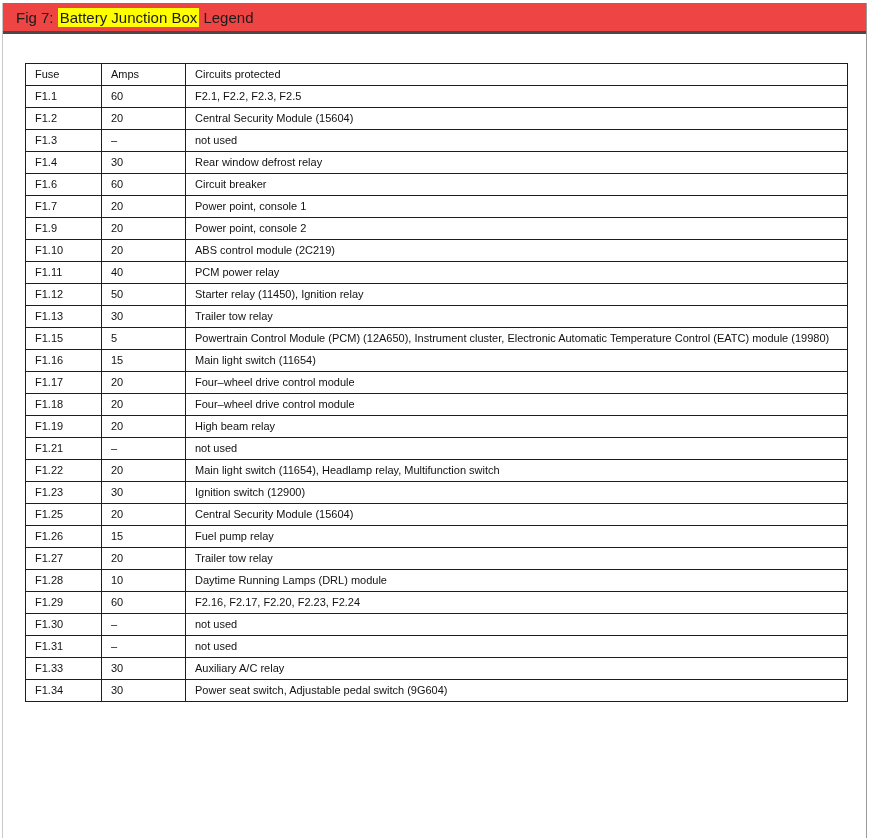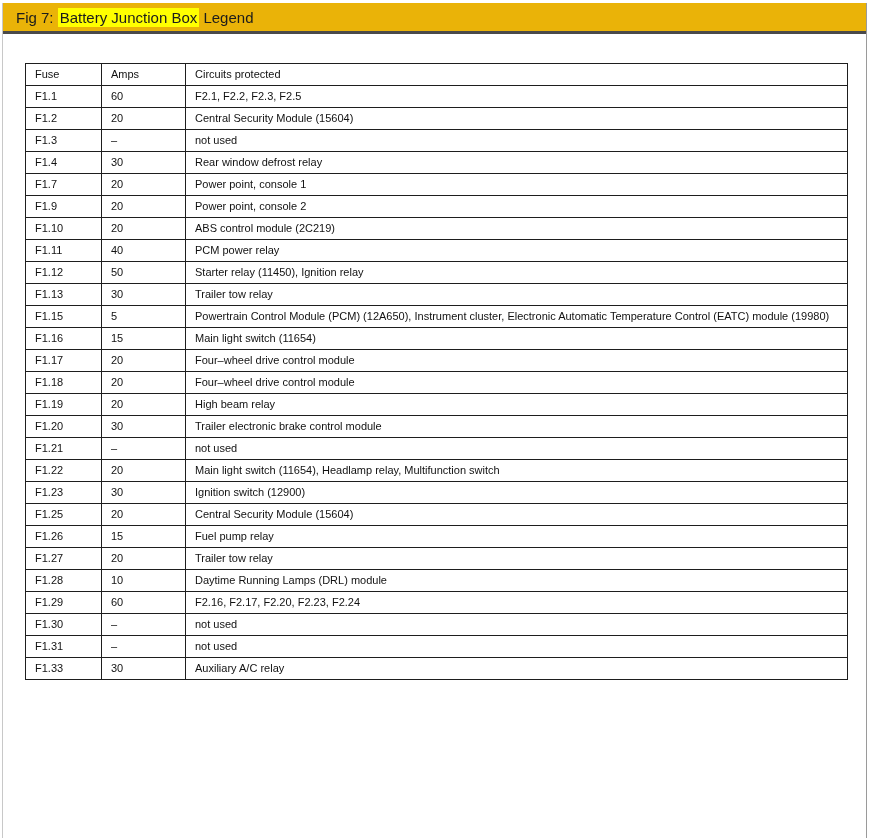--- a/index.html
+++ b/index.html
@@ -20,21 +20,21 @@
     left: 2px;
     top: 3px;
     width: 865px;
     height: 835px;
     border-left: 1px solid #c8c8c8;
     border-right: 1px solid #9a9a9a;
     background: #ffffff;
   }
   .titlebar {
     height: 31px;
-    background: #eab308;
+    background: #ef4444;
     display: flex;
     align-items: center;
     padding-left: 13px;
     font-size: 15px;
     color: #1c1c1c;
     border-bottom: 3px solid #4a4a4a;
   }
   .titlebar .hl {
     background: #ffff00;
     padding: 1px 2px;
@@ -105,20 +105,25 @@
               <td>F1.3</td>
               <td>–</td>
               <td>not used</td>
             </tr>
             <tr>
               <td>F1.4</td>
               <td>30</td>
               <td>Rear window defrost relay</td>
             </tr>
             <tr>
+              <td>F1.6</td>
+              <td>60</td>
+              <td>Circuit breaker</td>
+            </tr>
+            <tr>
               <td>F1.7</td>
               <td>20</td>
               <td>Power point, console 1</td>
             </tr>
             <tr>
               <td>F1.9</td>
               <td>20</td>
               <td>Power point, console 2</td>
             </tr>
             <tr>
@@ -160,25 +165,20 @@
               <td>F1.18</td>
               <td>20</td>
               <td>Four–wheel drive control module</td>
             </tr>
             <tr>
               <td>F1.19</td>
               <td>20</td>
               <td>High beam relay</td>
             </tr>
             <tr>
-              <td>F1.20</td>
-              <td>30</td>
-              <td>Trailer electronic brake control module</td>
-            </tr>
-            <tr>
               <td>F1.21</td>
               <td>–</td>
               <td>not used</td>
             </tr>
             <tr>
               <td>F1.22</td>
               <td>20</td>
               <td>Main light switch (11654), Headlamp relay, Multifunction switch</td>
             </tr>
             <tr>
@@ -219,18 +219,23 @@
             <tr>
               <td>F1.31</td>
               <td>–</td>
               <td>not used</td>
             </tr>
             <tr>
               <td>F1.33</td>
               <td>30</td>
               <td>Auxiliary A/C relay</td>
             </tr>
+            <tr>
+              <td>F1.34</td>
+              <td>30</td>
+              <td>Power seat switch, Adjustable pedal switch (9G604)</td>
+            </tr>
           </tbody>
       </table>
     </div>
 
   </div>
 </div>
 
 </body></html>

